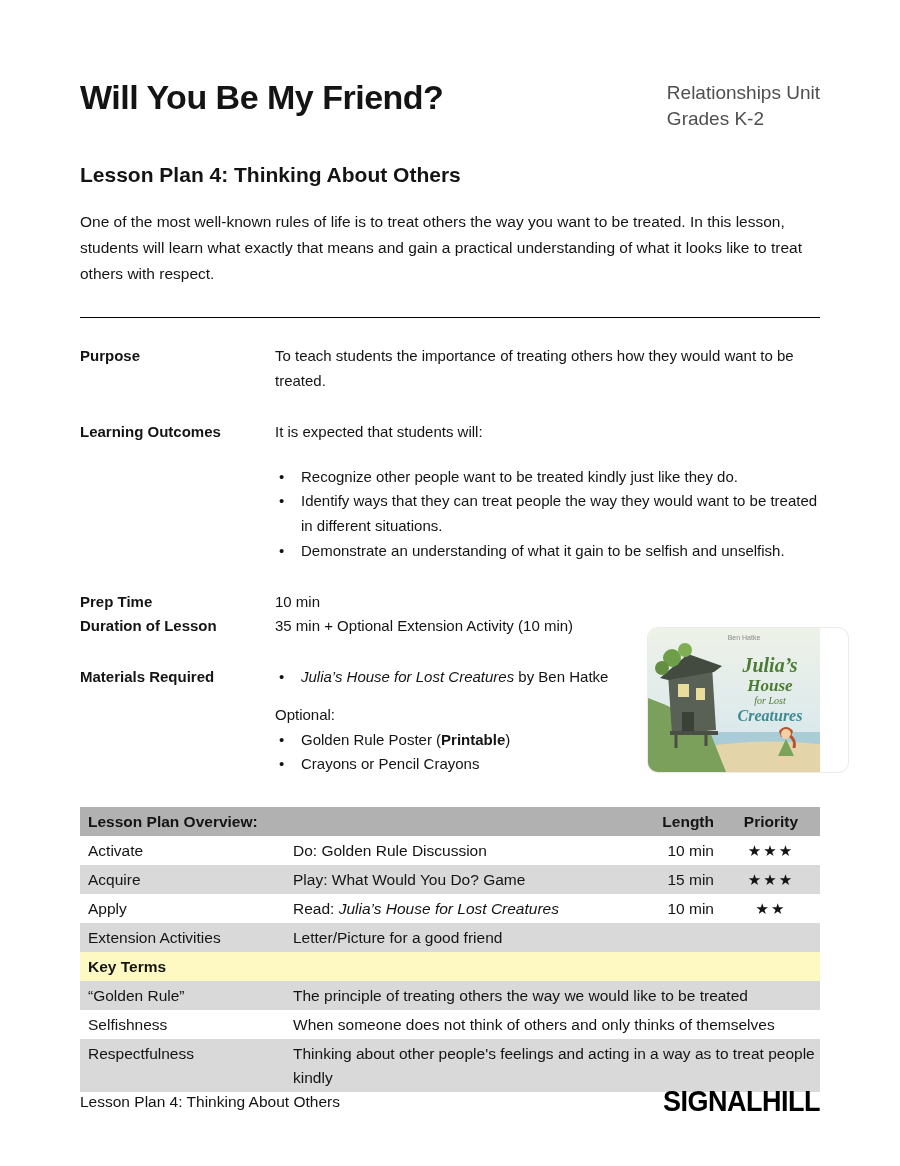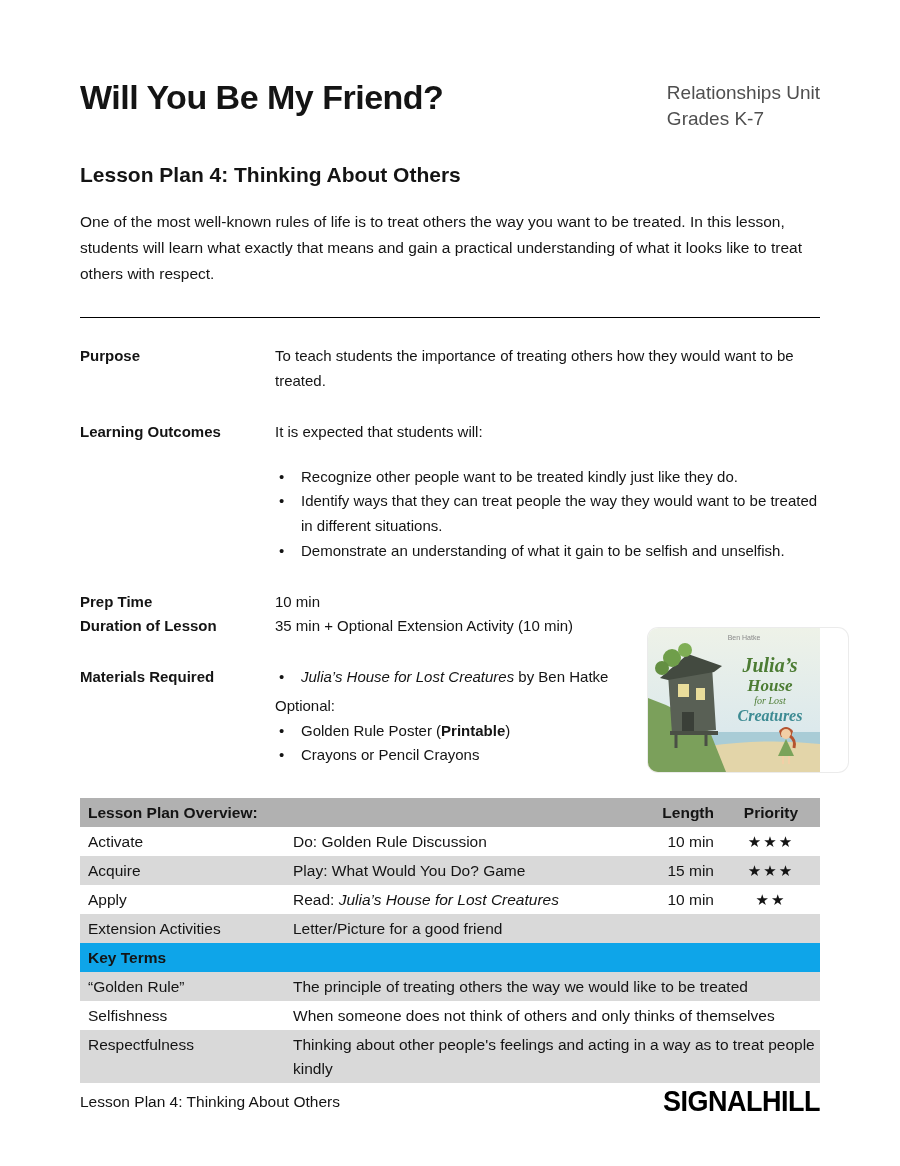--- a/index.html
+++ b/index.html
@@ -23,59 +23,59 @@
 
   .detail-row { display: flex; margin-top: 26px; font-size: 15px; line-height: 1.65; }
   .detail-row.nogap { margin-top: 0; }
   .dlabel { width: 195px; font-weight: bold; flex-shrink: 0; }
   .dcontent { flex: 1; }
   .dcontent.narrow { max-width: 368px; }
 
   .bullets { margin-top: 20px; }
   .bullet-line { display: flex; }
   .bullet-line .b { width: 22px; flex-shrink: 0; padding-left: 4px; }
-  .optional-line { margin-top: 4px; }
+  .optional-line { margin-top: 13px; }
 
   .book-cover {
     position: absolute; left: 648px; top: 628px;
     width: 200px; height: 144px;
     border-radius: 10px; overflow: hidden;
     box-shadow: 0 0 0 1px rgba(0,0,0,0.08);
   }
 
   .overview-table { margin-top: 30px; font-size: 15.5px; }
   .trow { display: flex; align-items: flex-start; padding: 2.5px 0; line-height: 1.55; }
   .trow .c1 { width: 205px; padding-left: 8px; flex-shrink: 0; }
   .trow .c2 { flex: 1; padding-right: 4px; }
   .trow .c3 { width: 85px; text-align: right; padding-right: 16px; flex-shrink: 0; }
   .trow .c4 { width: 82px; text-align: center; padding-right: 8px; flex-shrink: 0; }
   .thead { background: #b1b1b1; font-weight: bold; }
   .alt { background: #d9d9d9; }
-  .kthead { background: #0ea5e9; font-weight: bold; }
+  .kthead { background: #fef9c3; font-weight: bold; }
   .stars { letter-spacing: 2px; font-size: 15px; white-space: nowrap; }
   .italic { font-style: italic; }
   .bold { font-weight: bold; }
 
   .footer {
     position: absolute; left: 80px; right: 80px; top: 1086px;
     display: flex; justify-content: space-between; align-items: center;
   }
   .footer-text { font-size: 15.5px; }
   .logo { font-size: 27px; font-weight: bold; letter-spacing: -0.5px; transform: scaleY(1.08); color: #000; }
 </style>
 </head>
 <body>
 
 <div class="page">
 
   <div class="header-row">
     <h1 class="title">Will You Be My Friend?</h1>
     <div class="unit-block">
       <div>Relationships Unit</div>
-      <div>Grades K-7</div>
+      <div>Grades K-2</div>
     </div>
   </div>
 
   <h2 class="lesson-heading">Lesson Plan 4: Thinking About Others</h2>
 
   <p class="intro">One of the most well-known rules of life is to treat others the way you want to be treated. In this lesson, students will learn what exactly that means and gain a practical understanding of what it looks like to treat others with respect.</p>
 
   <hr class="divider">
 
   <div class="detail-row">

